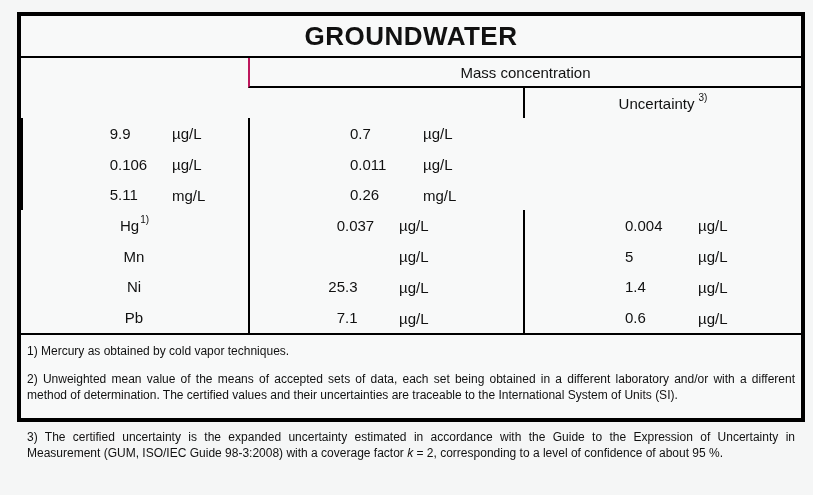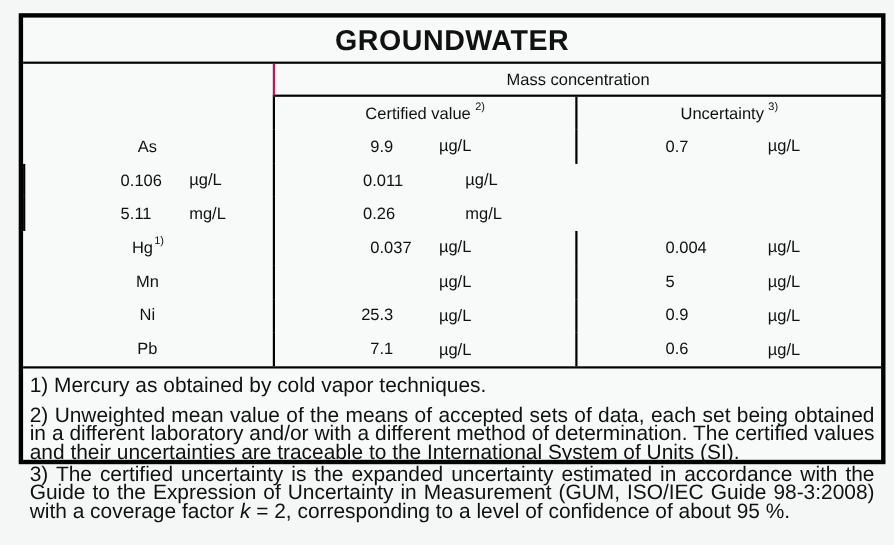--- a/index.html
+++ b/index.html
@@ -55,68 +55,60 @@
   }
   .row .cell { box-sizing: border-box; position: relative; display: flex; align-items: center; font-size: 15px; }
   .cell.el { justify-content: center; }
   .cell.cert { border-left: 2px solid #000; }
   .cell.unc  { border-left: 2px solid #000; }
 
   .ci { display: inline-block; width: 95px; text-align: right; white-space: pre; }
   .cf { text-align: left; white-space: pre; }
   .cu { position: absolute; left: 149px; top: 50%; transform: translateY(-50%); }
 
-  .uv { margin-left: 80px; }
+  .uv { margin-left: 100px; }
   .uu { position: absolute; left: 173px; top: 50%; transform: translateY(-50%); }
 
   .footnotes {
     box-sizing: border-box;
     border-top: 2px solid #000;
     height: 144px;
     padding: 8px 6px 16px 6px;
-    font-size: 19px;
+    font-size: 12px;
     line-height: 16.6px;
     text-align: justify;
     overflow: hidden;
   }
   .footnotes p { margin: 0 0 11px 0; }
-  .footnotes p.f2 { margin-bottom: 4px; }
+  .footnotes p.f2 { margin-bottom: 25px; }
   .footnotes p.f3 { margin-bottom: 16px; }
   .footnotes i { font-style: italic; }
 </style>
 </head>
 <body>
 
 <div class="page">
   <div class="frame">
 
     <div class="title-row">GROUNDWATER</div>
 
     <div class="hdr">
       <div class="blank"></div>
       <div class="mass">
         <span>Mass concentration</span>
       </div>
-      <div class="cert-h">
-        <span>Certified value</span>
-          <span class="sup">2)</span>
-      </div>
       <div class="unc-h">
         <span>Uncertainty</span>
           <span class="sup">3)</span>
       </div>
     </div>
 
     <div class="data-body">
 
       <div class="row">
-        <div class="cell el">
-            <span>As</span>
-            <span class="el-sup"></span>
-          </div>
         <div class="cell cert">
             <span class="ci">9</span>
             <span class="cf">.9</span>
             <span class="cu">µg/L</span>
           </div>
         <div class="cell unc">
             <span class="uv">0.7</span>
             <span class="uu">µg/L</span>
           </div>
       </div>
@@ -180,21 +172,21 @@
         <div class="cell el">
             <span>Ni</span>
             <span class="el-sup"></span>
           </div>
         <div class="cell cert">
             <span class="ci">25</span>
             <span class="cf">.3</span>
             <span class="cu">µg/L</span>
           </div>
         <div class="cell unc">
-            <span class="uv">0.9</span>
+            <span class="uv">1.4</span>
             <span class="uu">µg/L</span>
           </div>
       </div>
 
       <div class="row">
         <div class="cell el">
             <span>Pb</span>
             <span class="el-sup"></span>
           </div>
         <div class="cell cert">

